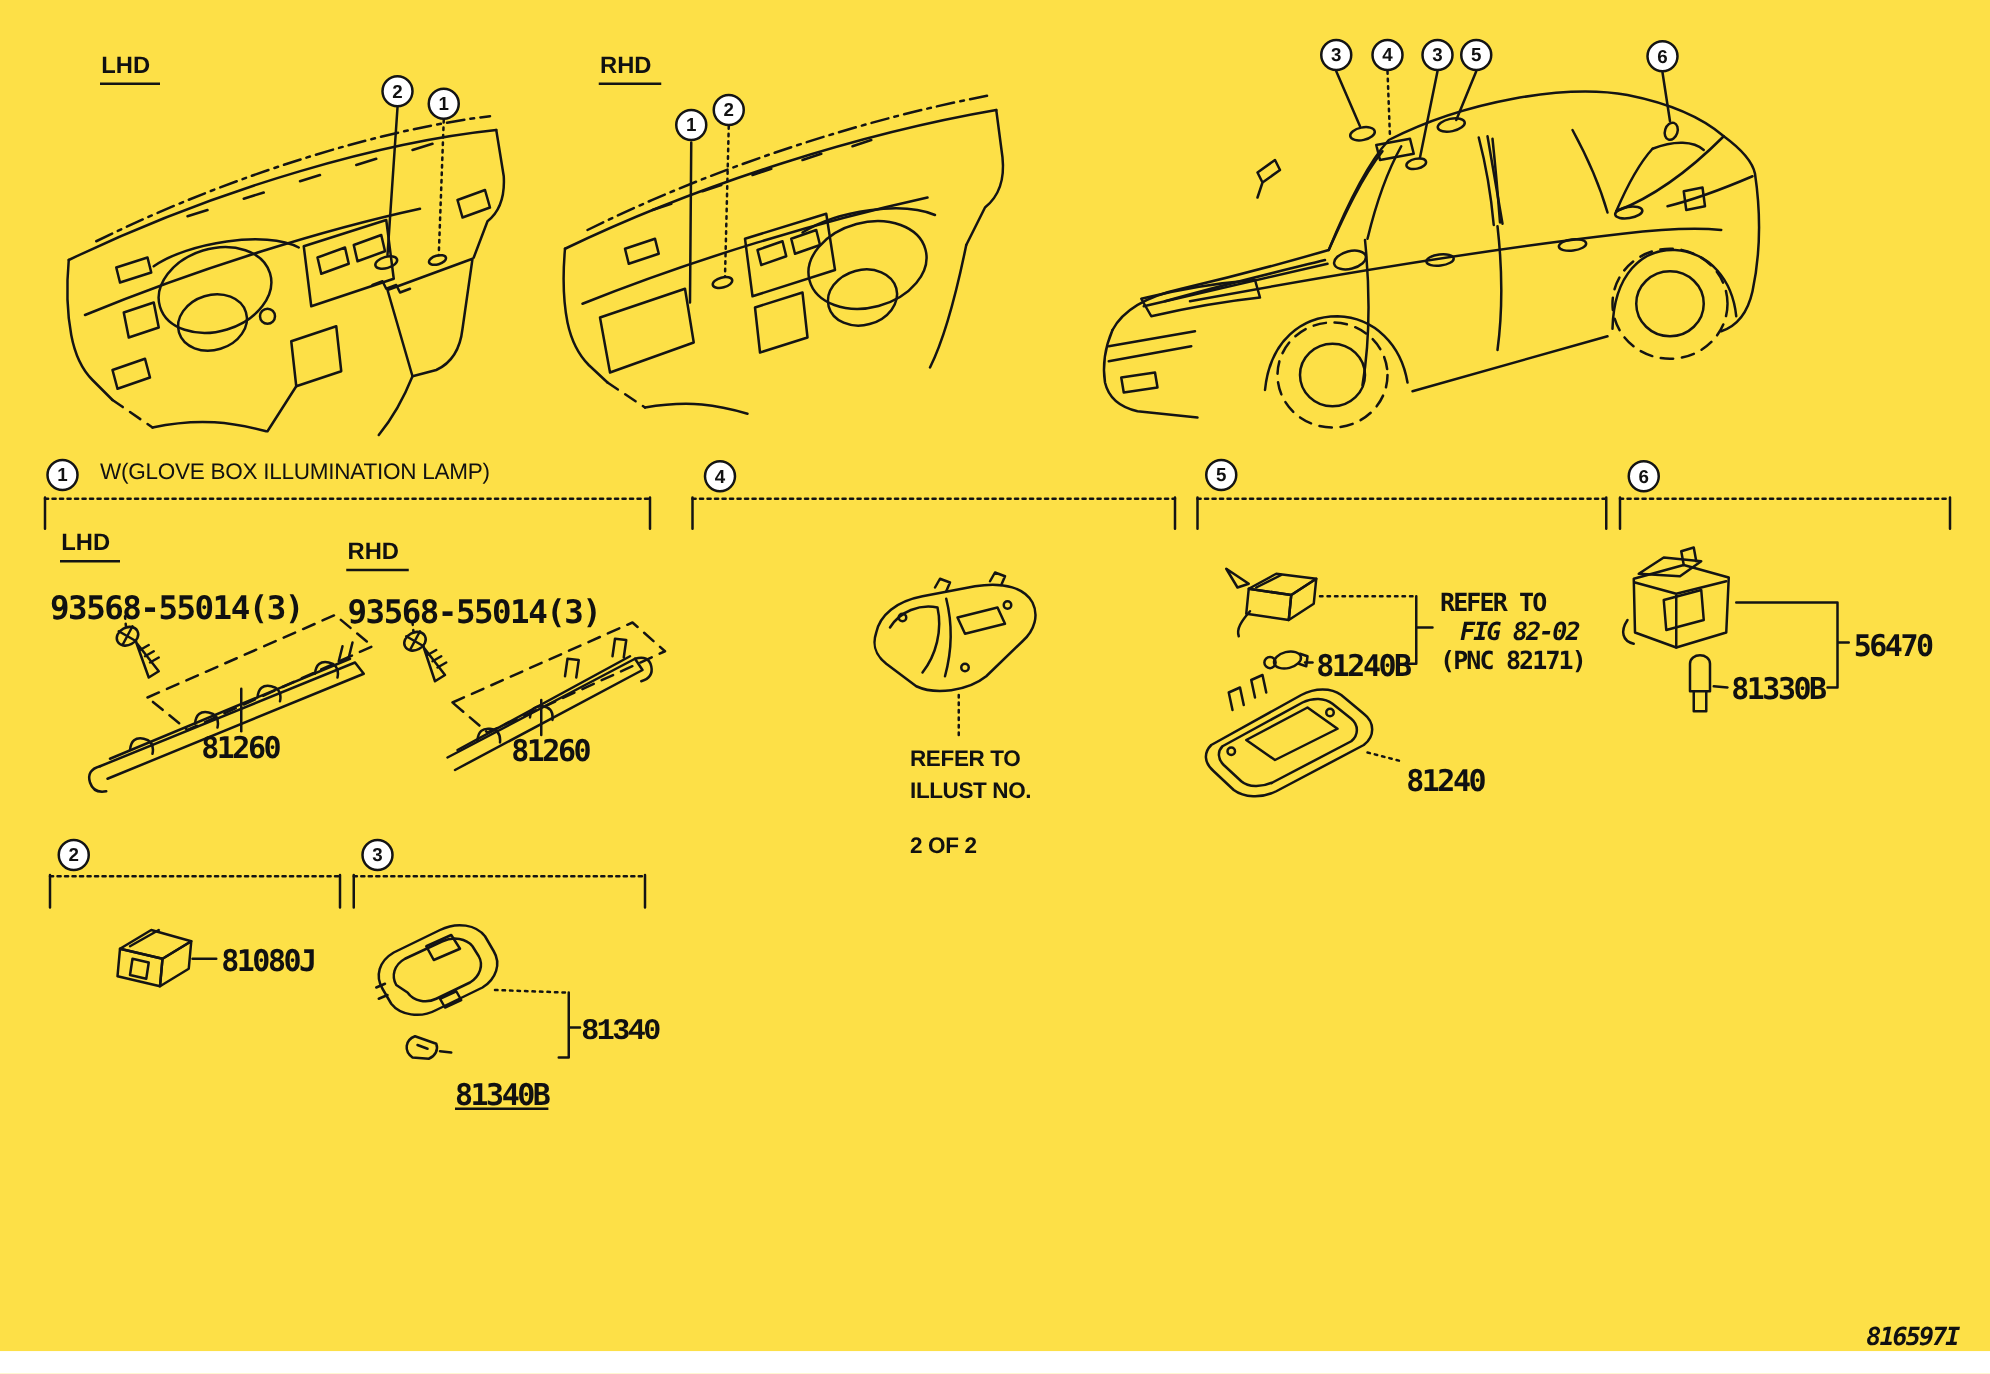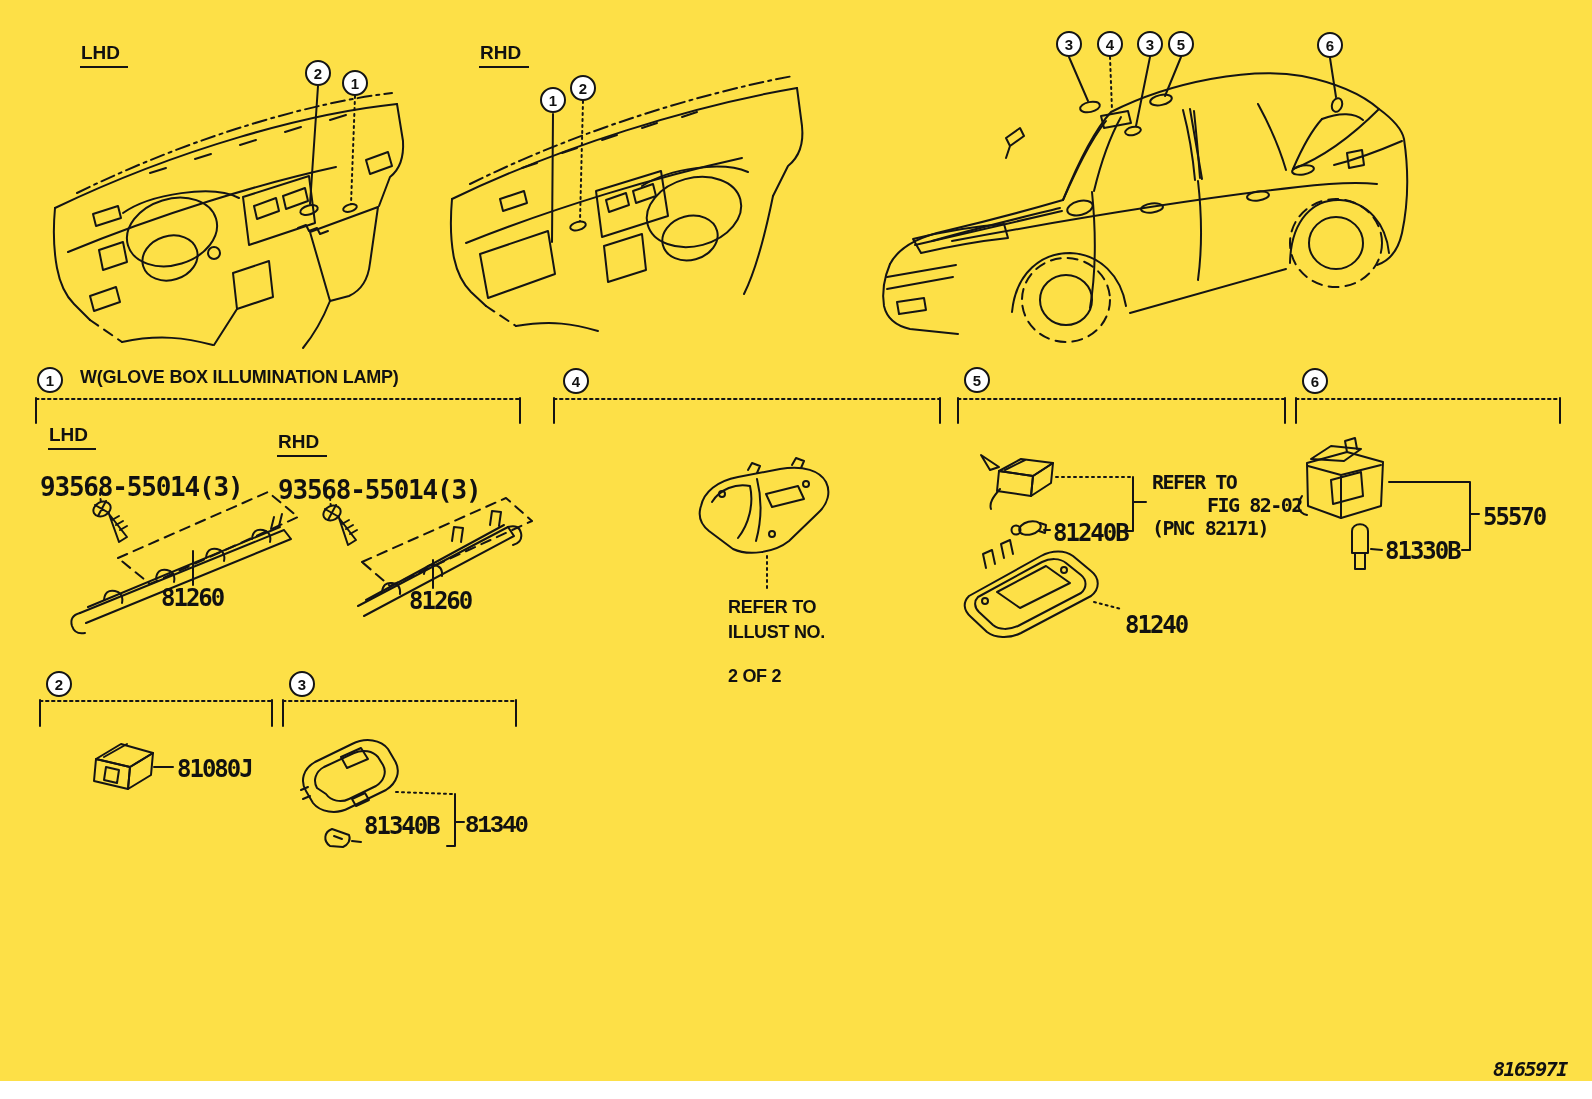--- a/index.html
+++ b/index.html
@@ -18,21 +18,21 @@
   svg .brk{stroke-dasharray:2.5 3.5;stroke-width:2;}
   svg .v{stroke-width:3;}
   svg .fill{fill:#141414;stroke:none;}
   .lbl{position:absolute;white-space:nowrap;}
   .mono{font-family:"DejaVu Sans Mono", monospace;font-weight:bold;}
   .pn{font-size:24px;letter-spacing:-2px;}
   .pn-sm{font-size:26px;letter-spacing:-1.2px;}
   .note5{font-size:20px;letter-spacing:-1.5px;line-height:22.5px;}
   .note4{font-size:18px;font-weight:bold;letter-spacing:-0.3px;line-height:25px;}
   .viewlabel{font-size:19px;font-weight:bold;border-bottom:2px solid #141414;padding:0 8px 2px 1px;}
-  .title1{font-size:18px;font-weight:bold;letter-spacing:-0.2px;}
+  .title1{font-size:18px;font-weight:normal;letter-spacing:-0.2px;}
   .footer-code{font-family:"DejaVu Sans Mono", monospace;font-weight:bold;font-size:20px;letter-spacing:-1.5px;}
   .callout{
     position:absolute;box-sizing:border-box;width:26px;height:26px;border:2.5px solid #141414;
     border-radius:50%;background:#fff;display:flex;align-items:center;justify-content:center;
     font-size:15px;font-weight:bold;line-height:1;
   }
 </style>
 </head>
 <body>
 
@@ -284,30 +284,30 @@
   <div class="lbl viewlabel" style="left:48px;top:424px;">LHD</div>
   <div class="lbl viewlabel" style="left:277px;top:431px;">RHD</div>
   <div class="lbl mono pn-sm" style="left:40px;top:472px;">93568-55014(3)</div>
   <div class="lbl mono pn-sm" style="left:278px;top:475px;">93568-55014(3)</div>
   <div class="lbl mono pn" style="left:161px;top:584px;">81260</div>
   <div class="lbl mono pn" style="left:409px;top:587px;">81260</div>
 
   <div class="lbl mono pn" style="left:177px;top:755px;">81080J</div>
 
   <div class="lbl mono pn" style="left:465px;top:812px;font-family:Liberation Mono, monospace;">81340</div>
-  <div class="lbl mono pn" style="left:364px;top:812px;">81340B</div>
+  <div class="lbl mono pn" style="left:364px;top:862px;text-decoration:underline;">81340B</div>
 
   <div class="lbl note4" style="left:728px;top:595px;">REFER TO</div>
   <div class="lbl note4" style="left:728px;top:620px;">ILLUST NO.</div>
   <div class="lbl note4" style="left:728px;top:664px;">2 OF 2</div>
 
   <div class="lbl mono note5" style="left:1152px;top:471px;">REFER TO</div>
-  <div class="lbl mono note5" style="left:1207px;top:494px;">FIG 82-02</div>
+  <div class="lbl mono note5" style="left:1168px;top:494px;font-style:italic;">FIG 82-02</div>
   <div class="lbl mono note5" style="left:1152px;top:517px;text-align:right;">(PNC 82171)</div>
   <div class="lbl mono pn" style="left:1053px;top:519px;">81240B</div>
   <div class="lbl mono pn" style="left:1125px;top:599px;margin-top:12px;">81240</div>
 
-  <div class="lbl mono pn" style="left:1483px;top:503px;">55570</div>
+  <div class="lbl mono pn" style="left:1483px;top:503px;">56470</div>
   <div class="lbl mono pn" style="left:1385px;top:537px;">81330B</div>
 
   <div class="lbl footer-code" style="left:1493px;top:1057px;font-style:italic;">816597I</div>
 
 </div>
 
 </body></html>

